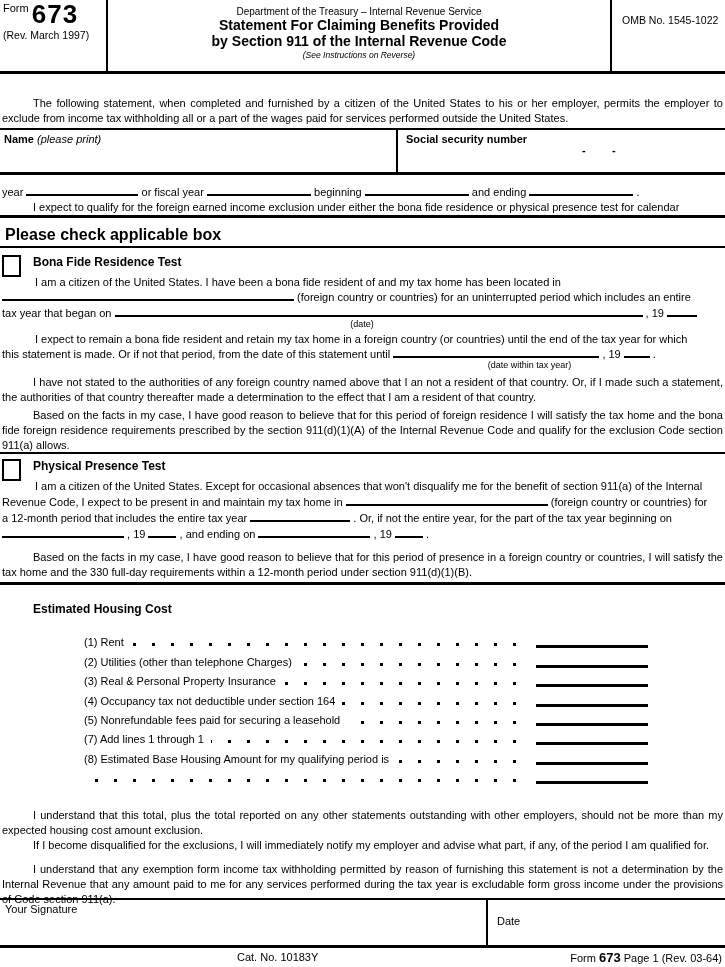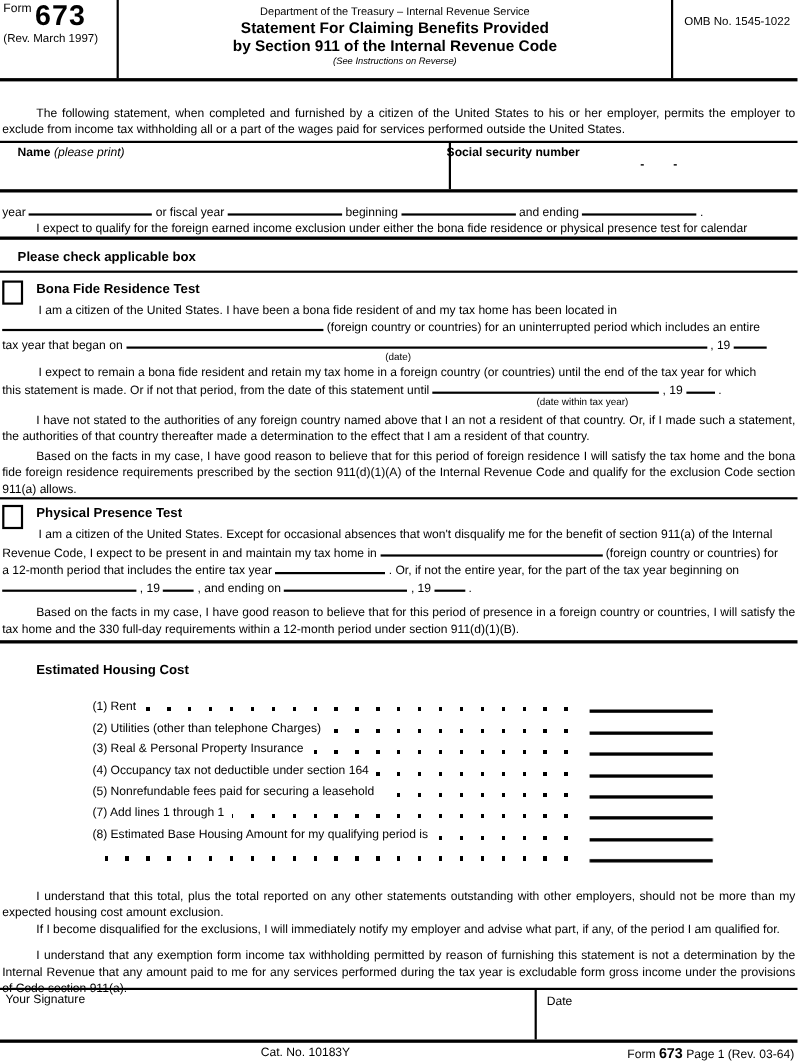--- a/index.html
+++ b/index.html
@@ -21,37 +21,37 @@
   .formword{font-size:11px;vertical-align:top;}
   .formnum{font-size:26px;font-weight:bold;letter-spacing:1px;line-height:24px;}
   .rev{font-size:10.5px;margin-top:3px;}
   .hdr-center{left:110px;top:0;width:498px;height:71px;text-align:center;}
   .agency{font-size:10px;margin-top:6px;}
   .title{font-size:14px;font-weight:bold;line-height:16px;}
   .seeinstr{font-size:8.5px;font-style:italic;margin-top:1px;}
   .hdr-right{left:610px;top:0;width:115px;height:71px;border-left:2px solid #000;box-sizing:border-box;padding:14px 0 0 10px;font-size:10.5px;}
   
   .namebox{top:128px;left:0;width:725px;height:42px;border-top:2px solid #000;border-bottom:3px solid #000;box-sizing:content-box;}
-  .name-cell{left:12px;top:0;width:398px;height:42px;border-right:2px solid #000;padding:3px 0 0 4px;box-sizing:border-box;}
+  .name-cell{left:0;top:0;width:398px;height:42px;border-right:2px solid #000;padding:3px 0 0 4px;box-sizing:border-box;}
   .ssn-cell{left:400px;top:0;width:325px;height:42px;padding:3px 0 0 6px;box-sizing:border-box;}
   .ssn-dash{position:absolute;font-weight:bold;top:14px;}
   
   .checkbox{position:absolute;width:15px;height:18px;border:2px solid #000;background:#fff;}
   .sec-head{position:absolute;left:31px;top:0;font-size:12px;font-weight:bold;}
   
   .hrow{display:flex;align-items:flex-end;height:19.4px;justify-content:space-between;}
   .hlabel{white-space:nowrap;line-height:13px;}
   .leader{flex:1;height:3px;margin:0 16px 3px 7px;
           background:repeating-linear-gradient(to right,#000 0 3px,transparent 3px 19px);
           background-attachment:fixed;}
   .amount{width:112px;height:3px;background:#000;margin-bottom:1px;}
   
   .sigbox{top:898px;left:0;width:725px;height:45px;border-top:2px solid #000;border-bottom:3px solid #000;}
   .sig-cell{left:0;top:0;width:488px;height:45px;border-right:2px solid #000;padding:3px 0 0 5px;box-sizing:border-box;}
-  .date-cell{left:490px;top:2px;width:235px;height:45px;padding:3px 0 0 7px;box-sizing:border-box;}
+  .date-cell{left:490px;top:12px;width:235px;height:45px;padding:3px 0 0 7px;box-sizing:border-box;}
   .footer-left{top:951px;left:237px;font-size:11px;}
   .footer-right{top:950px;right:3px;font-size:11px;text-align:right;}
   .footnum{font-size:13px;font-weight:bold;}
 </style>
 </head>
 <body>
 
 <div class="page">
 
   <div class="abs hdr">
@@ -93,21 +93,21 @@
       <span class="blank" style="width:104px;"></span>
       <span>and ending</span>
       <span class="blank" style="width:104px;"></span>
       <span>.</span>
     </div>
     <div class="nowrap ind">I expect to qualify for the foreign earned income exclusion under either the bona fide residence or physical presence test for calendar</div>
   </div>
 
   <div class="abs rule" style="top:215px;height:3px;"></div>
 
-  <div class="abs b" style="top:226px;left:16px;font-size:12px;">Please check applicable box</div>
+  <div class="abs b" style="top:226px;left:5px;font-size:16px;">Please check applicable box</div>
 
   <div class="abs rule" style="top:246px;height:2px;"></div>
 
   <div class="abs" style="top:252px;left:2px;width:721px;">
     <div class="checkbox" style="left:0;top:3px;"></div>
     <div class="sec-head" style="top:3px;">Bona Fide Residence Test</div>
     <div class="abs nowrap" style="top:23px;left:33px;">I am a citizen of the United States. I have been a bona fide resident of and my tax home has been located in</div>
     <div class="abs nowrap" style="top:38px;left:0;width:721px;">
       <span class="blank" style="width:292px;"></span>
       <span>(foreign country or countries) for an uninterrupted period which includes an entire</span>

